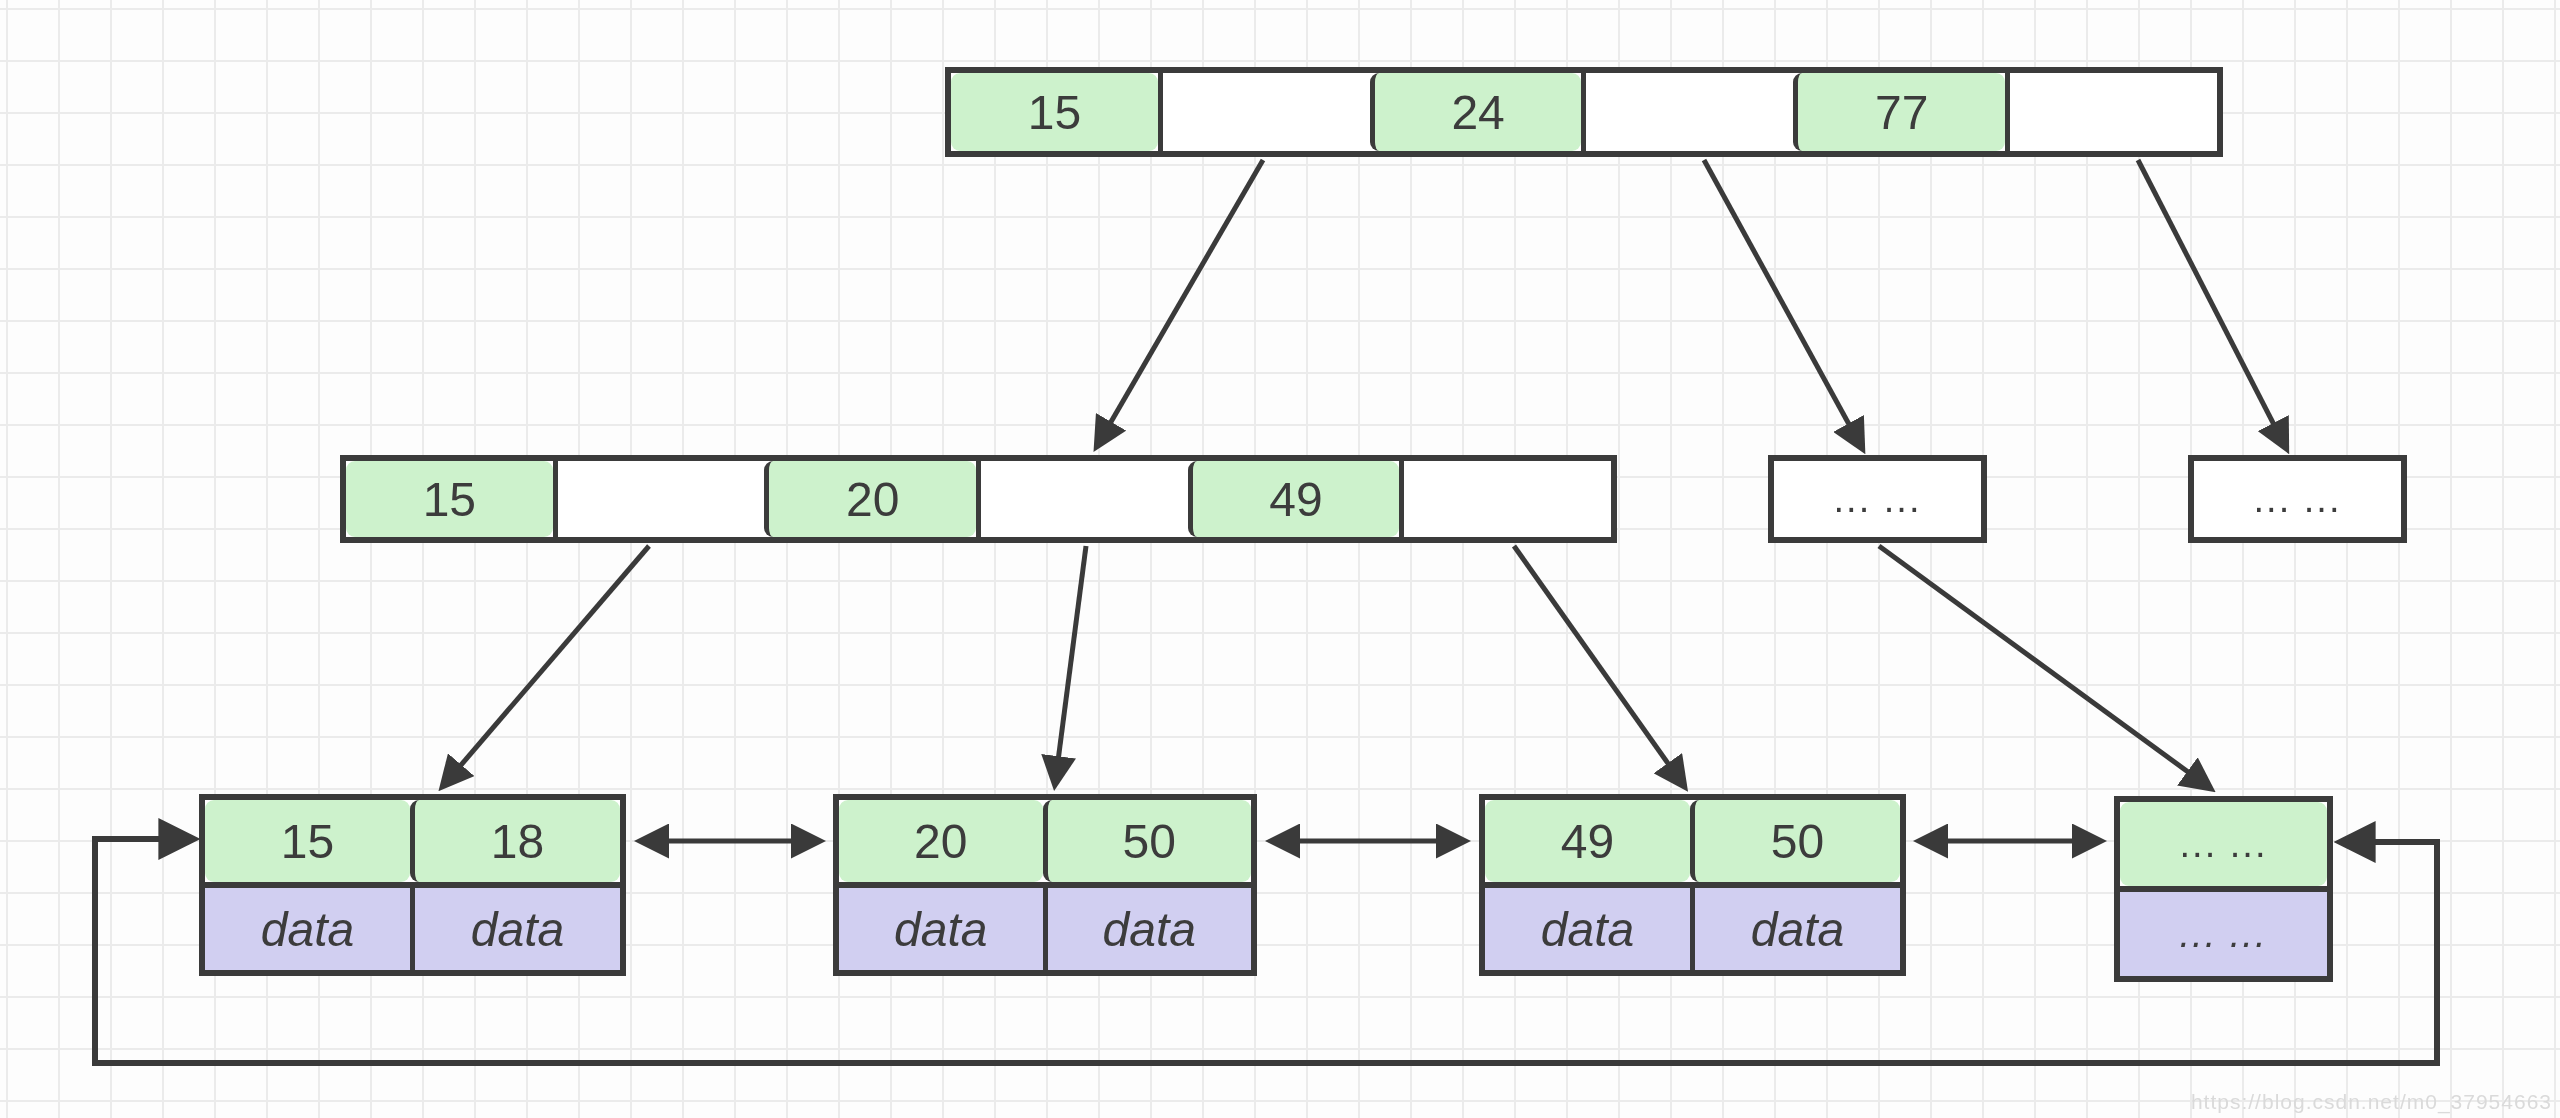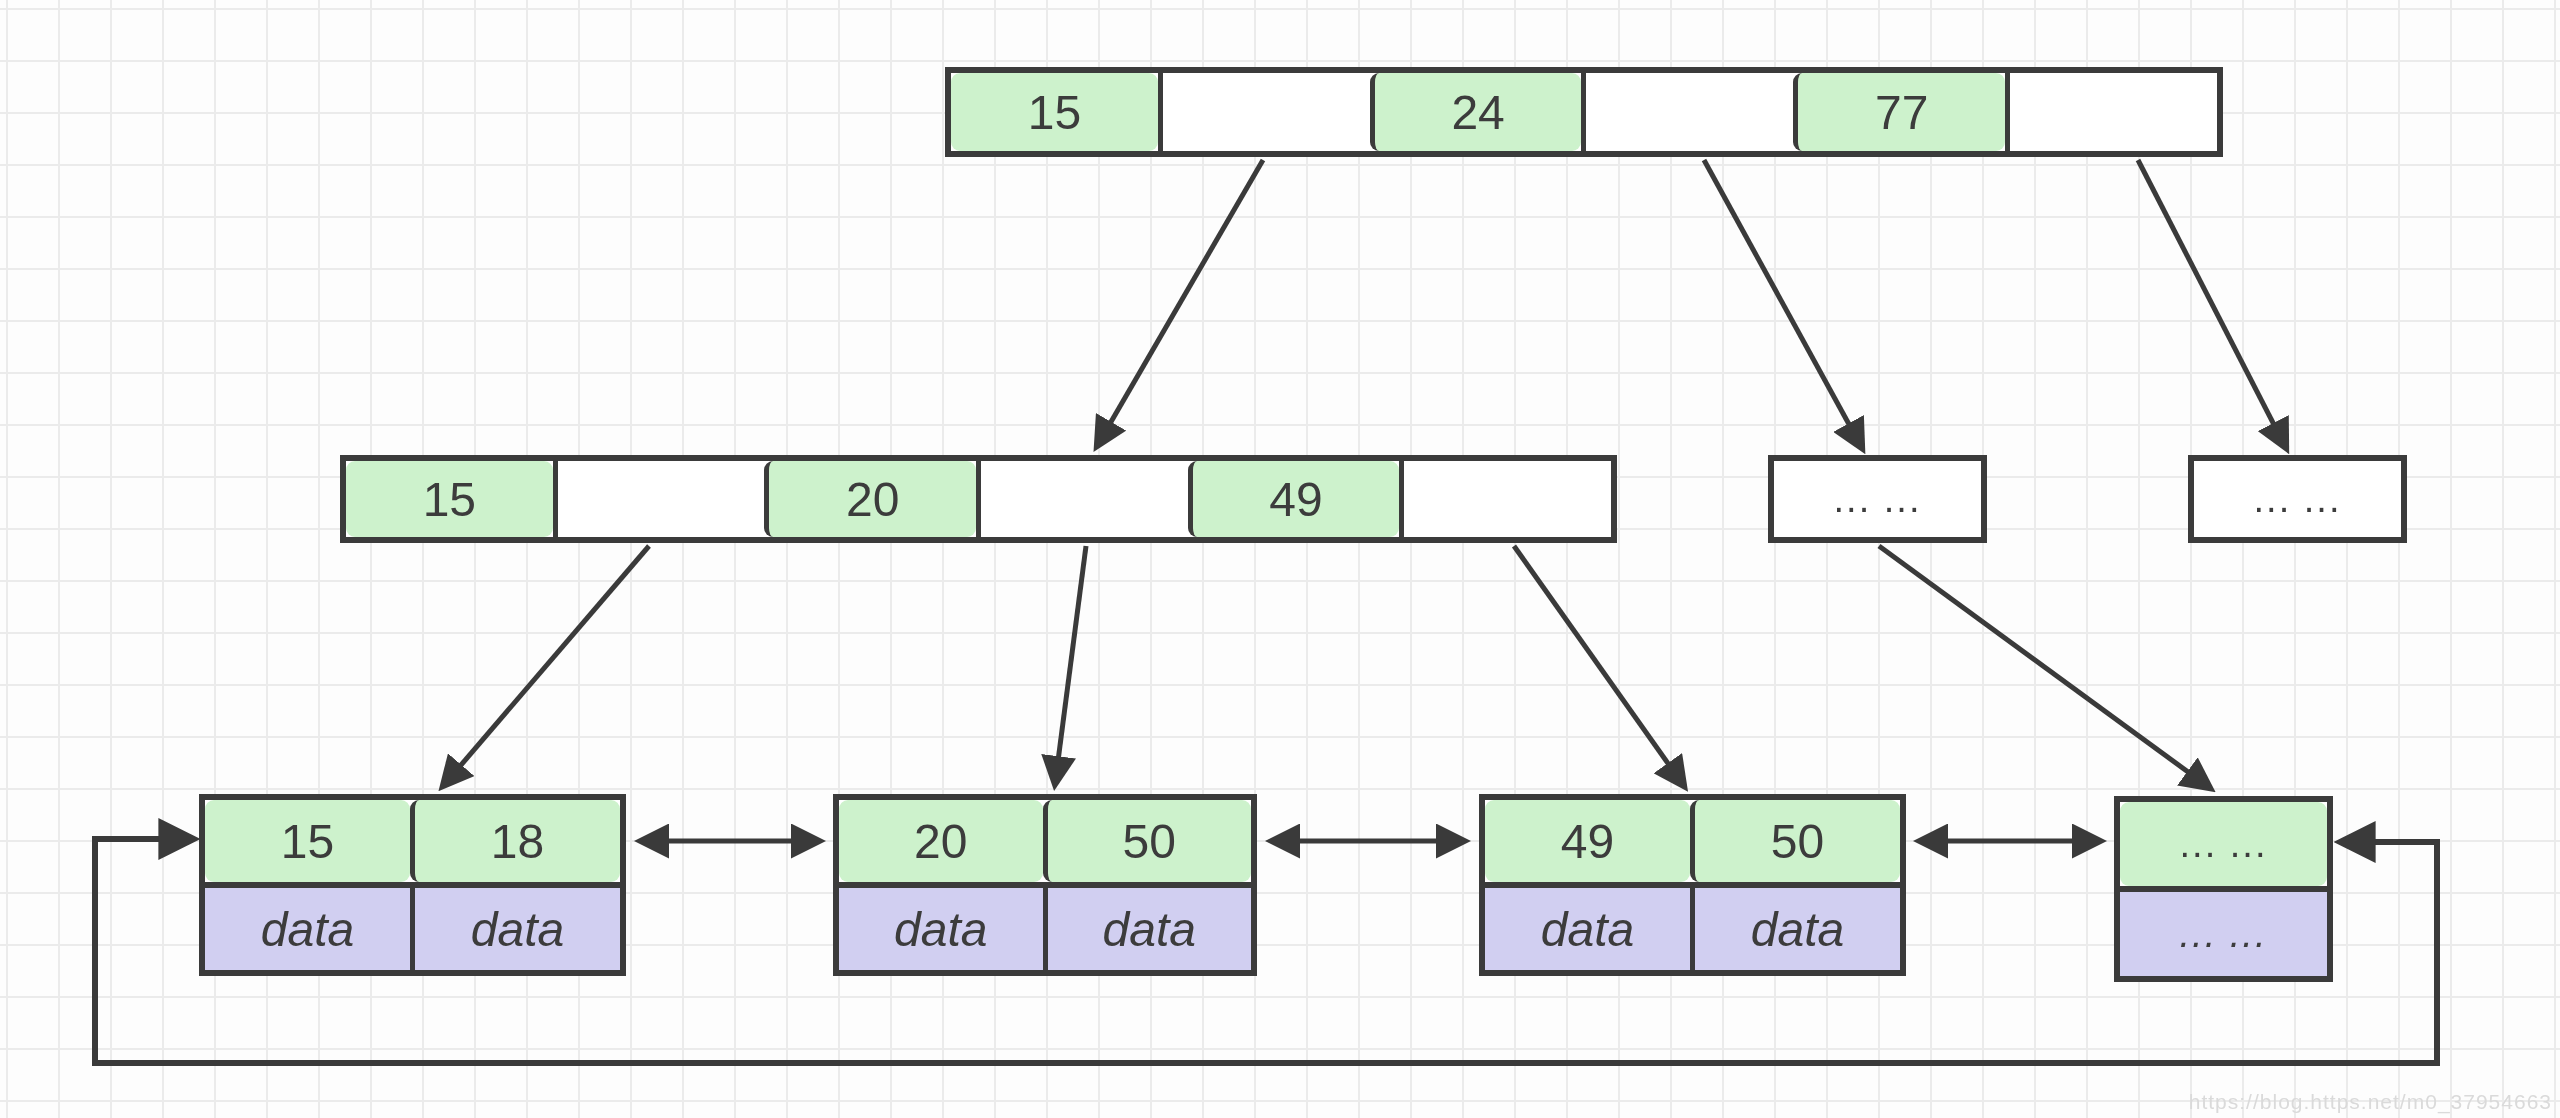--- a/index.html
+++ b/index.html
@@ -146,15 +146,15 @@
 
   <div class="leaf" style="left:2114px;top:796px;width:219px;height:186px;">
     <div class="lrow keys">
       <div class="cell key dots">... ...</div>
     </div>
     <div class="lrow">
       <div class="cell data dots">... ...</div>
     </div>
   </div>
 
-  <div class="watermark">https://blog.https.net/m0_37954663</div>
+  <div class="watermark">https://blog.csdn.net/m0_37954663</div>
 
 </div>
 
 </body></html>

